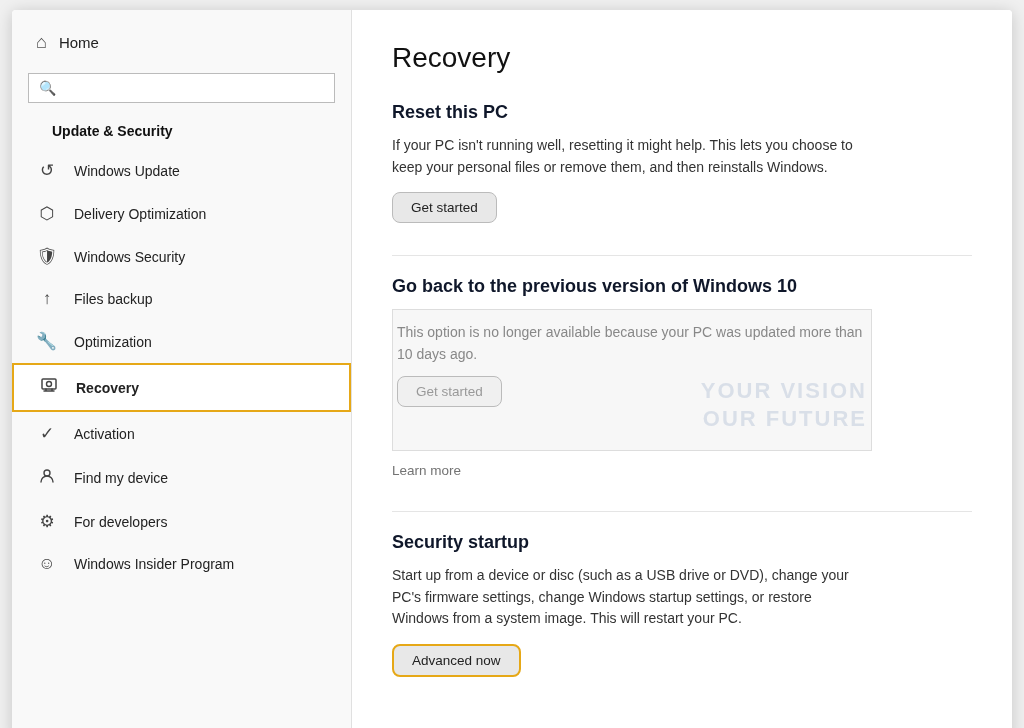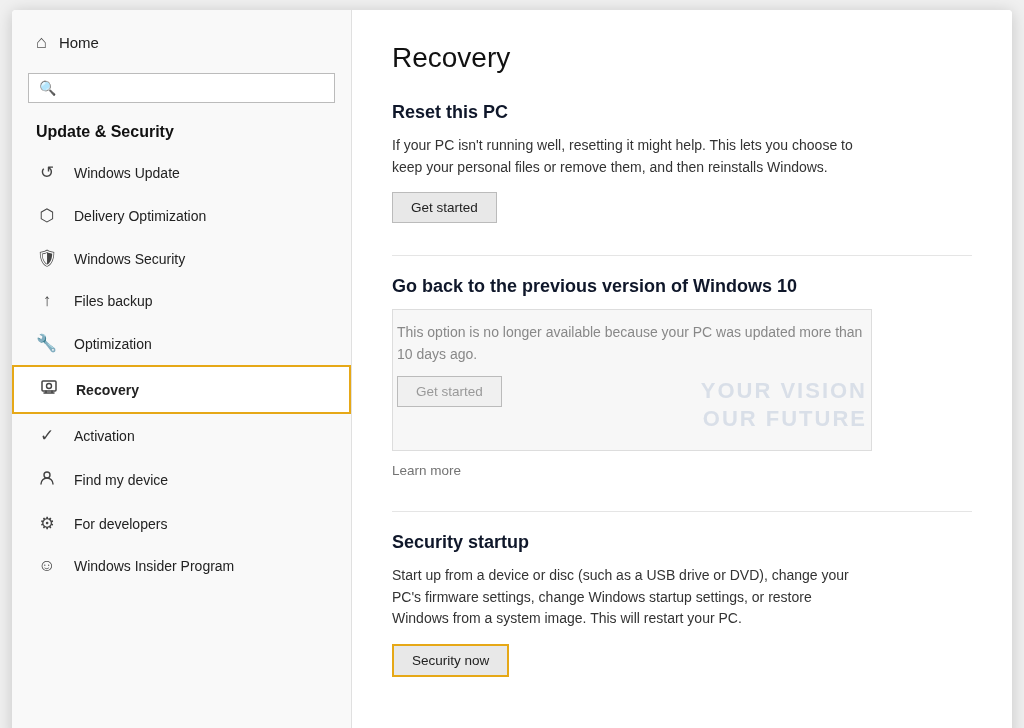--- a/index.html
+++ b/index.html
@@ -59,24 +59,24 @@
       font-size: 13px;
       color: #555;
       background: transparent;
       flex: 1;
     }
     .search-icon {
       color: #666;
       font-size: 14px;
     }
     .sidebar-section-title {
-      font-size: 16px;
+      font-size: 14px;
       font-weight: 700;
       color: #111;
-      padding: 6px 24px 10px 24px;
+      padding: 6px 24px 10px 40px;
     }
     .sidebar-item {
       display: flex;
       align-items: center;
       gap: 16px;
       padding: 11px 24px;
       font-size: 14px;
       color: #222;
       cursor: pointer;
       position: relative;
@@ -124,21 +124,21 @@
       max-width: 480px;
     }
     .btn {
       display: inline-block;
       padding: 7px 18px;
       font-size: 13.5px;
       background: #e8e8e8;
       border: 1px solid #bbb;
       color: #222;
       cursor: pointer;
-      border-radius: 0;
+      border-radius: 8px;
       font-family: inherit;
     }
     .btn.highlighted {
       border: 2px solid #e6a817;
       background: #e8e8e8;
     }
     .btn.disabled {
       color: #999;
       cursor: not-allowed;
       background: #f0f0f0;
@@ -278,16 +278,16 @@
         </div>
       </div>
       <a class="learn-more" href="#">Learn more</a>
     </div>
 
     <hr class="divider">
 
     <div class="section">
       <div class="section-title">Security startup</div>
       <p class="section-desc">Start up from a device or disc (such as a USB drive or DVD), change your PC's firmware settings, change Windows startup settings, or restore Windows from a system image. This will restart your PC.</p>
-      <button class="btn highlighted">Security now</button>
+      <button class="btn highlighted">Advanced now</button>
     </div>
   </div>
 </div>
 
 </body></html>

